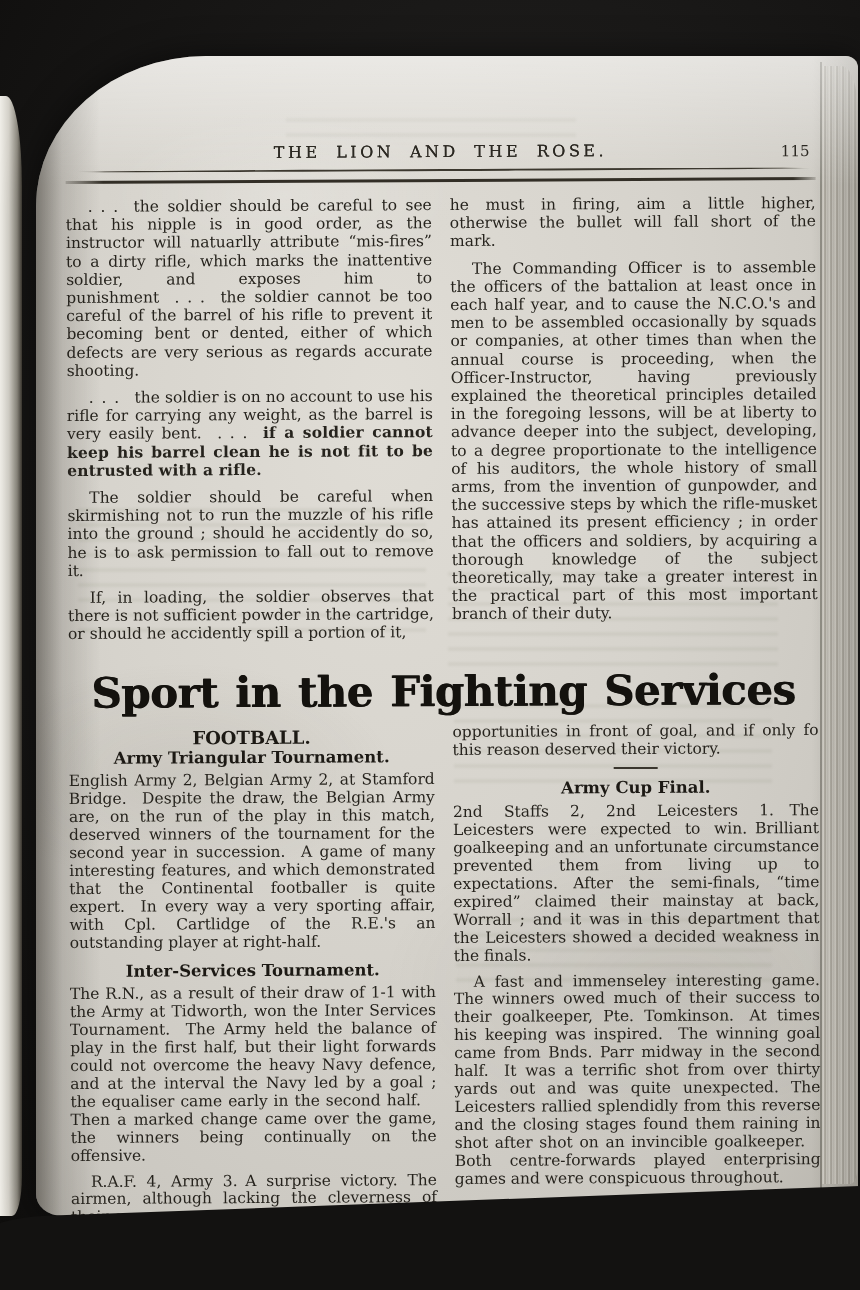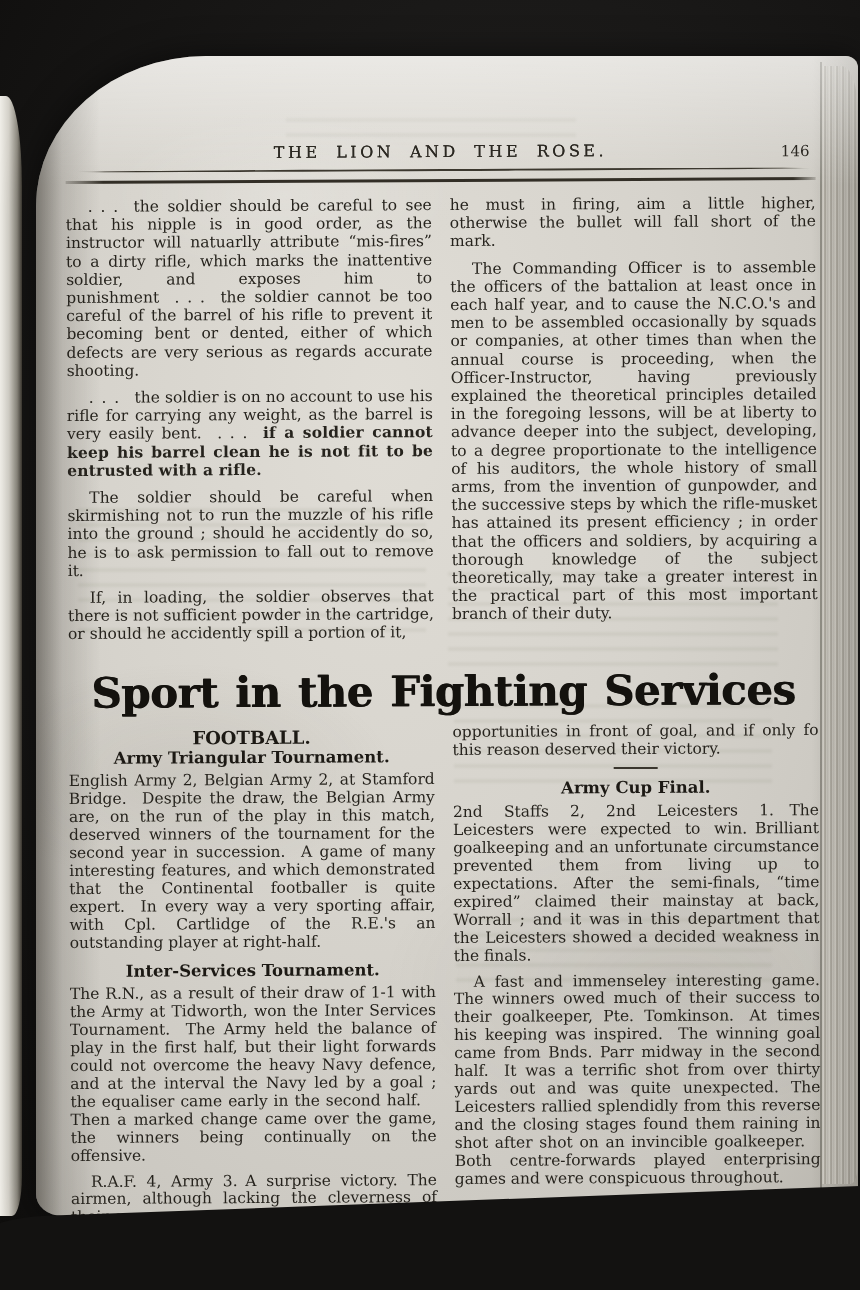--- a/index.html
+++ b/index.html
@@ -121,21 +121,21 @@
     <div class="ghost" style="left:418px;top:648px;width:318px;height:84px;"></div>
     <div class="ghost" style="left:420px;top:862px;width:316px;height:66px;"></div>
 
     <div class="edge-seam"></div>
     <div class="edge-stack"></div>
 
     <div class="content">
 
       <div class="running-head">
         <div class="running-title">THE LION AND THE ROSE.</div>
-        <div class="page-number">146</div>
+        <div class="page-number">115</div>
       </div>
       <div class="rule rule-thin"></div>
       <div class="rule rule-thick"></div>
 
       <section class="two-col top-section">
         <div class="col">
           <p>. . . the soldier should be careful to see that his nipple is in good order, as the instructor will natuarlly attribute “mis-fires” to a dirty rifle, which marks the inattentive soldier, and exposes him to punishment . . . the soldier cannot be too careful of the barrel of his rifle to prevent it becoming bent or dented, either of which defects are very serious as regards accurate shooting.</p>
           <p><span>. . . the soldier is on no account to use his rifle for carrying any weight, as the barrel is very easily bent. . . . </span><span class="inline-bold">if a soldier cannot keep his barrel clean he is not fit to be entrusted with a rifle.</span></p>
           <p>The soldier should be careful when skirmishing not to run the muzzle of his rifle into the ground ; should he accidently do so, he is to ask permission to fall out to remove it.</p>
           <p>If, in loading, the soldier observes that there is not sufficient powder in the cartridge, or should he accidently spill a portion of it,</p>

